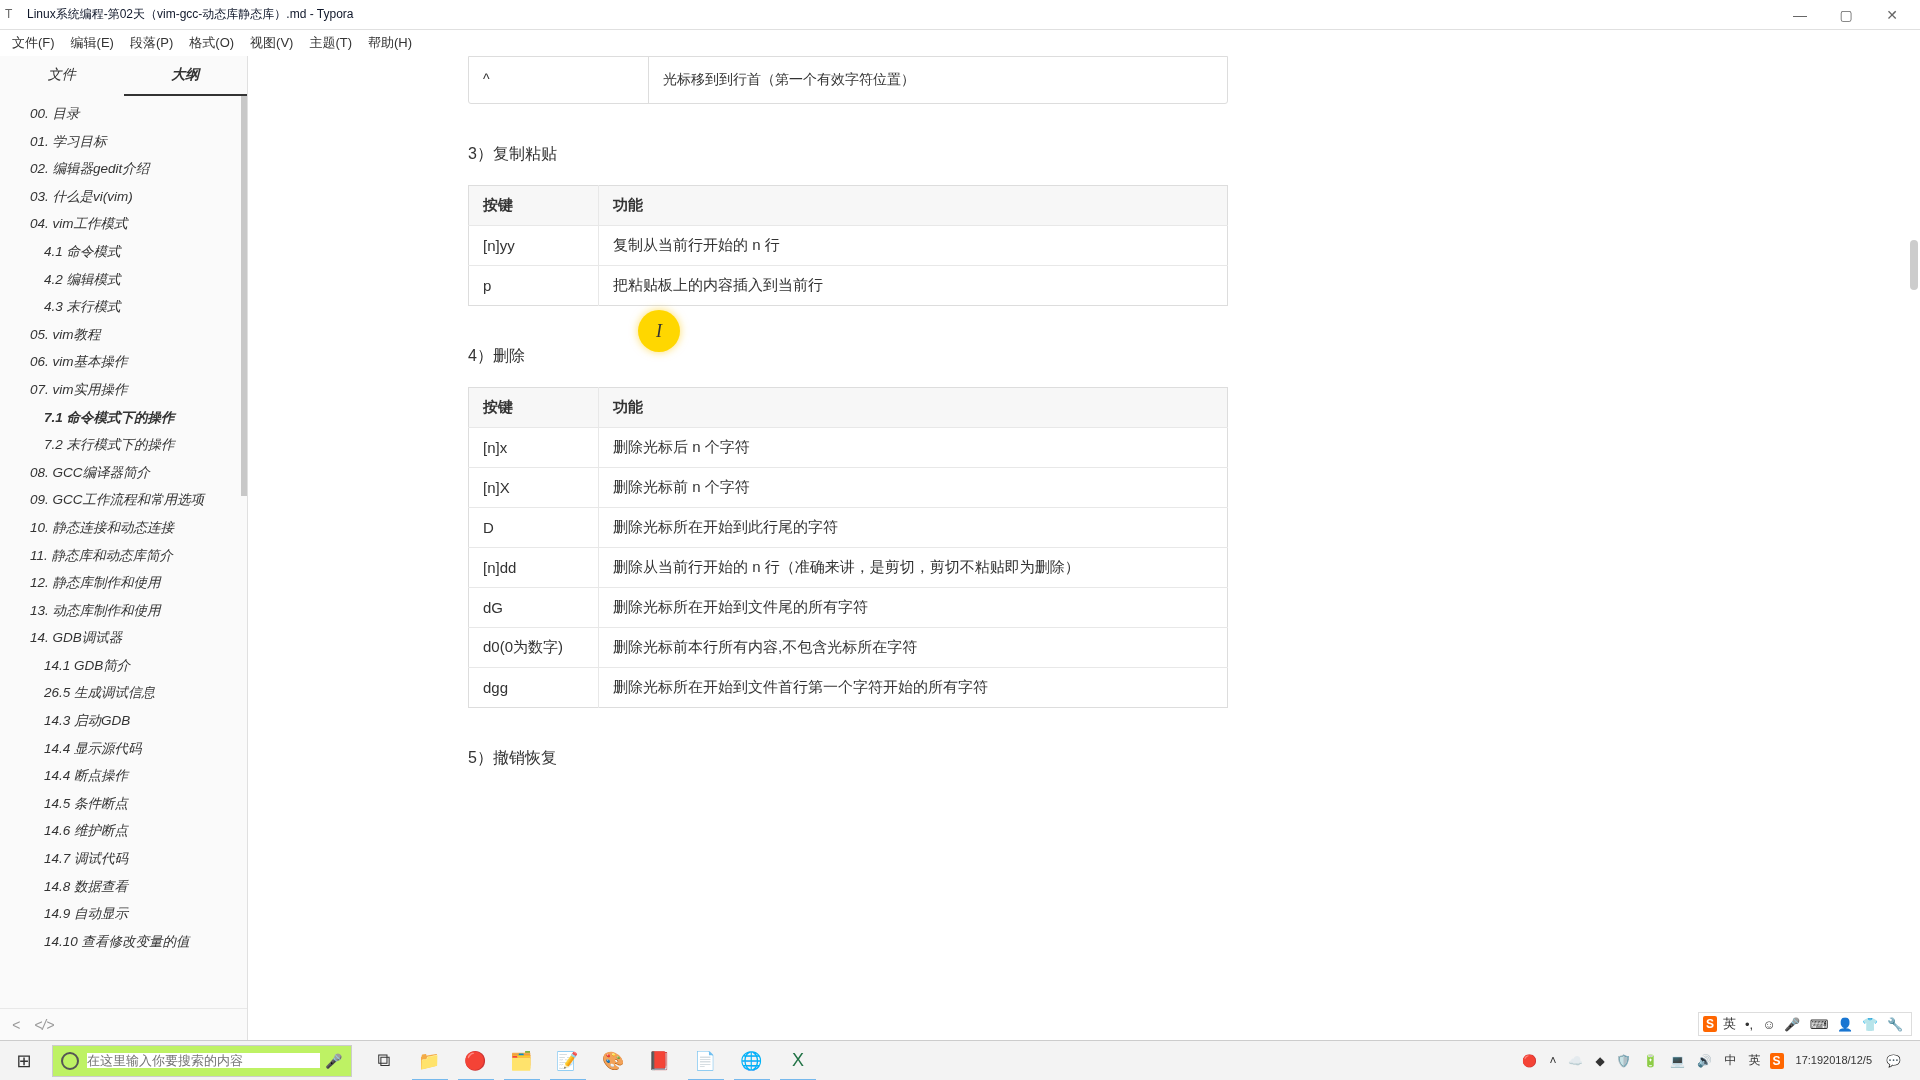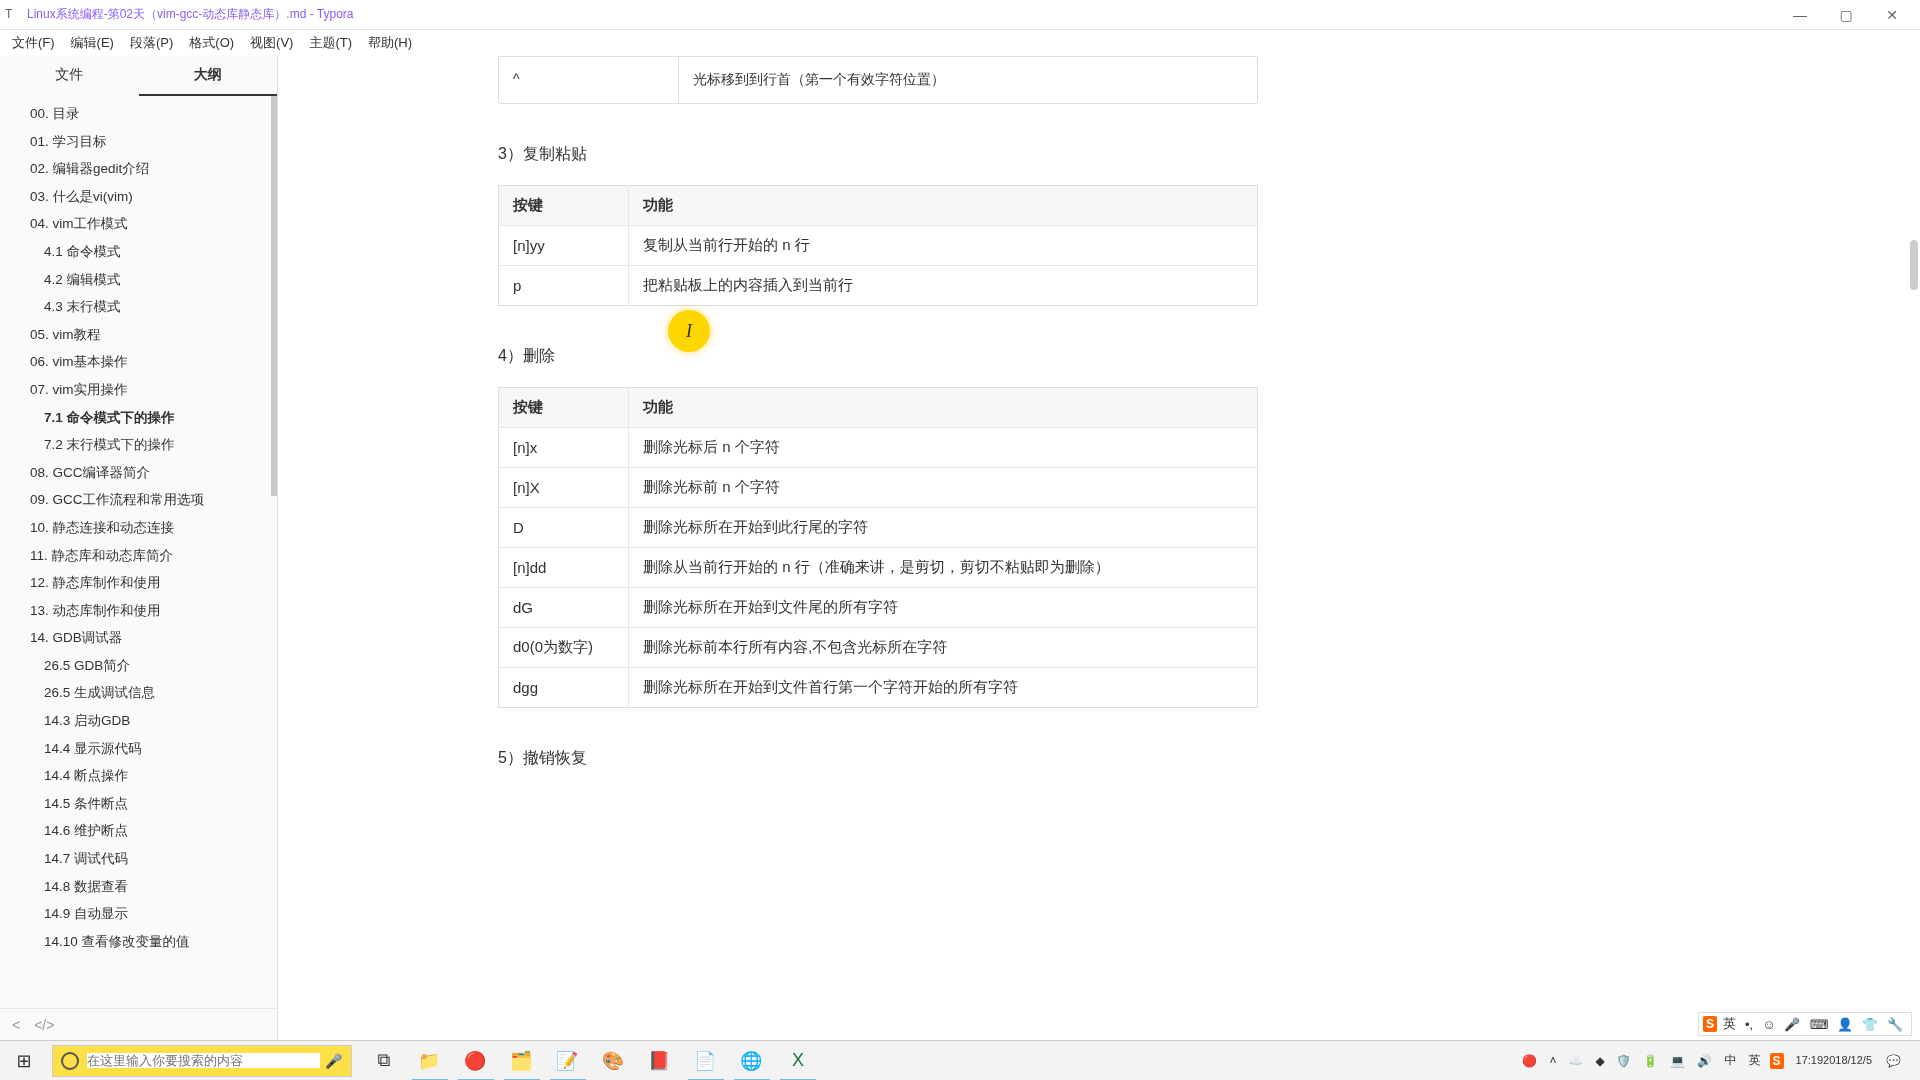--- a/index.html
+++ b/index.html
@@ -1,29 +1,29 @@
 <!DOCTYPE html>
 <html><head>
   <meta charset="utf-8">
   <style>
     * { margin: 0; padding: 0; box-sizing: border-box; }
     body { font-family: "Microsoft YaHei", sans-serif; font-size: 14px; color: #333; overflow: hidden; }
     
     .titlebar { height: 30px; display: flex; align-items: center; padding: 0 5px; background: #fff; border-bottom: 1px solid #e0e0e0; }
     .titlebar-icon { width: 16px; height: 16px; margin-right: 6px; font-size: 12px; color: #666; }
-    .titlebar-text { flex: 1; font-size: 12px; color: #8b5cf6; }
+    .titlebar-text { flex: 1; font-size: 12px; color: #0f172a; }
     .window-controls { display: flex; gap: 0; }
     .win-btn { width: 46px; height: 30px; display: flex; align-items: center; justify-content: center; font-size: 14px; color: #666; cursor: pointer; }
     
     .menubar { height: 26px; display: flex; align-items: center; padding: 0 4px; background: #fff; }
     .menubar-item { padding: 2px 8px; font-size: 13px; color: #333; cursor: pointer; }
     
     .main { display: flex; height: calc(100vh - 30px - 26px - 40px); }
     
-    .sidebar { width: 278px; background: #fafafa; border-right: 1px solid #e0e0e0; display: flex; flex-direction: column; }
+    .sidebar { width: 248px; background: #fafafa; border-right: 1px solid #e0e0e0; display: flex; flex-direction: column; font-style: italic; }
     .sidebar-tabs { display: flex; height: 40px; }
     .sidebar-tab { flex: 1; display: flex; align-items: center; justify-content: center; font-size: 14px; cursor: pointer; border-bottom: 2px solid transparent; }
     .sidebar-tab.active { border-bottom: 2px solid #333; font-weight: bold; }
     .outline { flex: 1; overflow-y: auto; padding: 4px 0; position: relative; }
     .outline-scrollbar { position: absolute; right: 0; top: 0; width: 6px; height: 400px; background: #c8c8c8; }
     .outline-item { padding: 3px 10px 3px 30px; font-size: 13.5px; color: #333; cursor: pointer; white-space: nowrap; line-height: 1.6; }
     .outline-item.level-1 { padding-left: 44px; }
     .outline-item.current { font-weight: bold; }
     .sidebar-footer { height: 32px; display: flex; align-items: center; padding: 0 12px; gap: 14px; color: #999; border-top: 1px solid #e8e8e8; }
     
@@ -39,21 +39,21 @@
     table { width: 100%; border-collapse: collapse; border: 1px solid #ddd; border-radius: 14px; margin-bottom: 40px; margin-top: 19px; }
     th, td { padding: 10px 14px; text-align: left; border-bottom: 1px solid #e8e8e8; font-size: 15px; }
     th { background: #f7f7f7; font-weight: bold; }
     tr:last-child td { border-bottom: none; }
     .col-key { width: 130px; border-right: 1px solid #e8e8e8; }
     
     .cursor-marker { position: absolute; width: 42px; height: 42px; border-radius: 50%; background: #ffd700; display: flex; align-items: center; justify-content: center; font-family: Georgia, serif; font-style: italic; font-size: 18px; color: #333; box-shadow: 0 0 8px rgba(255,200,0,0.6); }
     
     .taskbar { position: fixed; bottom: 0; left: 0; right: 0; height: 40px; background: #f3f3f3; display: flex; align-items: center; border-top: 1px solid #ccc; }
     .start-btn { width: 48px; height: 40px; display: flex; align-items: center; justify-content: center; font-size: 18px; }
-    .search-box { display: flex; align-items: center; background: #fde047; border: 1px solid #ccc; height: 32px; width: 300px; padding: 0 8px; margin: 0 4px; }
+    .search-box { display: flex; align-items: center; background: #bef264; border: 1px solid #ccc; height: 32px; width: 300px; padding: 0 8px; margin: 0 4px; }
     .search-circle { width: 18px; height: 18px; border: 2px solid #555; border-radius: 50%; margin-right: 8px; }
     .search-input { flex: 1; border: none; outline: none; font-size: 13px; color: #888; }
     .mic { margin-left: 6px; color: #555; }
     .task-icons { display: flex; gap: 2px; margin-left: 6px; }
     .task-icon { width: 44px; height: 40px; display: flex; align-items: center; justify-content: center; font-size: 18px; position: relative; }
     .task-icon.active::after { content: ""; position: absolute; bottom: 0; left: 4px; right: 4px; height: 2px; background: #76b9ed; }
     .tray { margin-left: auto; display: flex; align-items: center; gap: 6px; padding-right: 10px; font-size: 12px; color: #333; }
     .tray-item { padding: 0 3px; }
     .clock { display: flex; flex-direction: row; align-items: flex-end; font-size: 11px; line-height: 1.2; margin-left: 6px; }
     .notif { width: 32px; height: 40px; display: flex; align-items: center; justify-content: center; }
@@ -110,21 +110,21 @@
         <div class="outline-item">07. vim实用操作</div>
         <div class="outline-item level-1 current">7.1 命令模式下的操作</div>
         <div class="outline-item level-1">7.2 末行模式下的操作</div>
         <div class="outline-item">08. GCC编译器简介</div>
         <div class="outline-item">09. GCC工作流程和常用选项</div>
         <div class="outline-item">10. 静态连接和动态连接</div>
         <div class="outline-item">11. 静态库和动态库简介</div>
         <div class="outline-item">12. 静态库制作和使用</div>
         <div class="outline-item">13. 动态库制作和使用</div>
         <div class="outline-item">14. GDB调试器</div>
-        <div class="outline-item level-1">26.5 GDB简介</div>
+        <div class="outline-item level-1">14.1 GDB简介</div>
         <div class="outline-item level-1">26.5 生成调试信息</div>
         <div class="outline-item level-1">14.3 启动GDB</div>
         <div class="outline-item level-1">14.4 显示源代码</div>
         <div class="outline-item level-1">14.4 断点操作</div>
         <div class="outline-item level-1">14.5 条件断点</div>
         <div class="outline-item level-1">14.6 维护断点</div>
         <div class="outline-item level-1">14.7 调试代码</div>
         <div class="outline-item level-1">14.8 数据查看</div>
         <div class="outline-item level-1">14.9 自动显示</div>
         <div class="outline-item level-1">14.10 查看修改变量的值</div>

